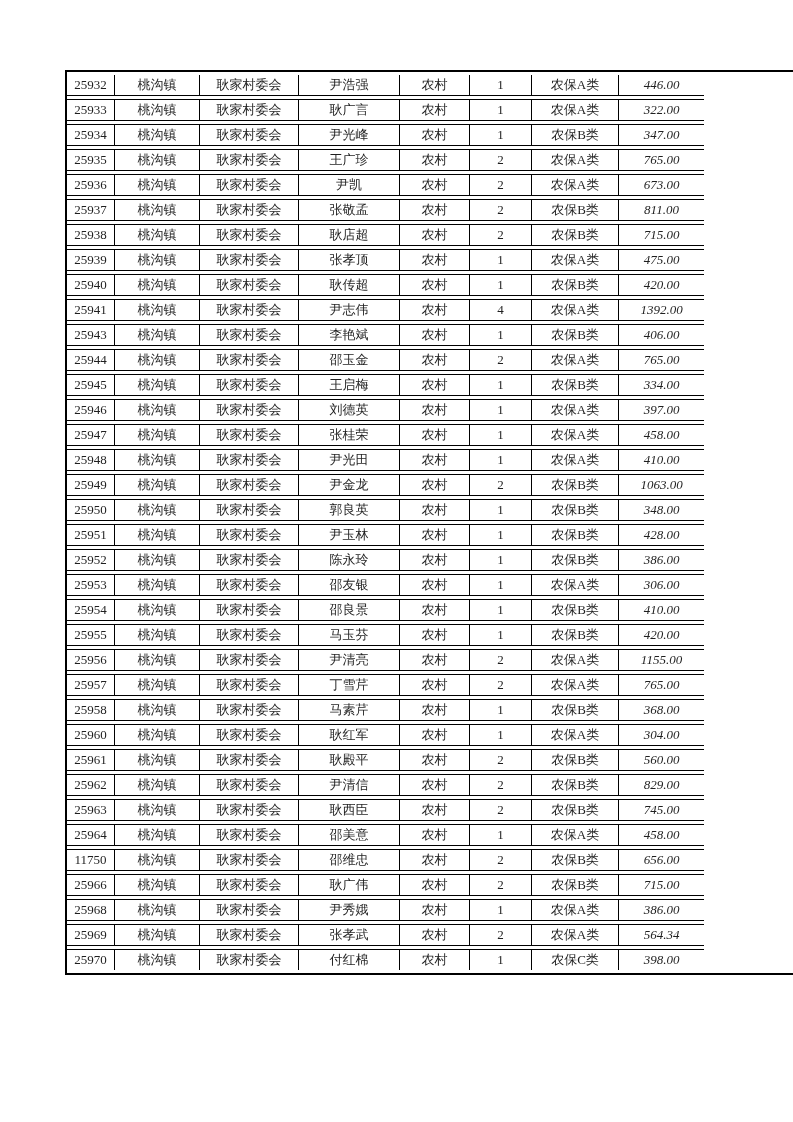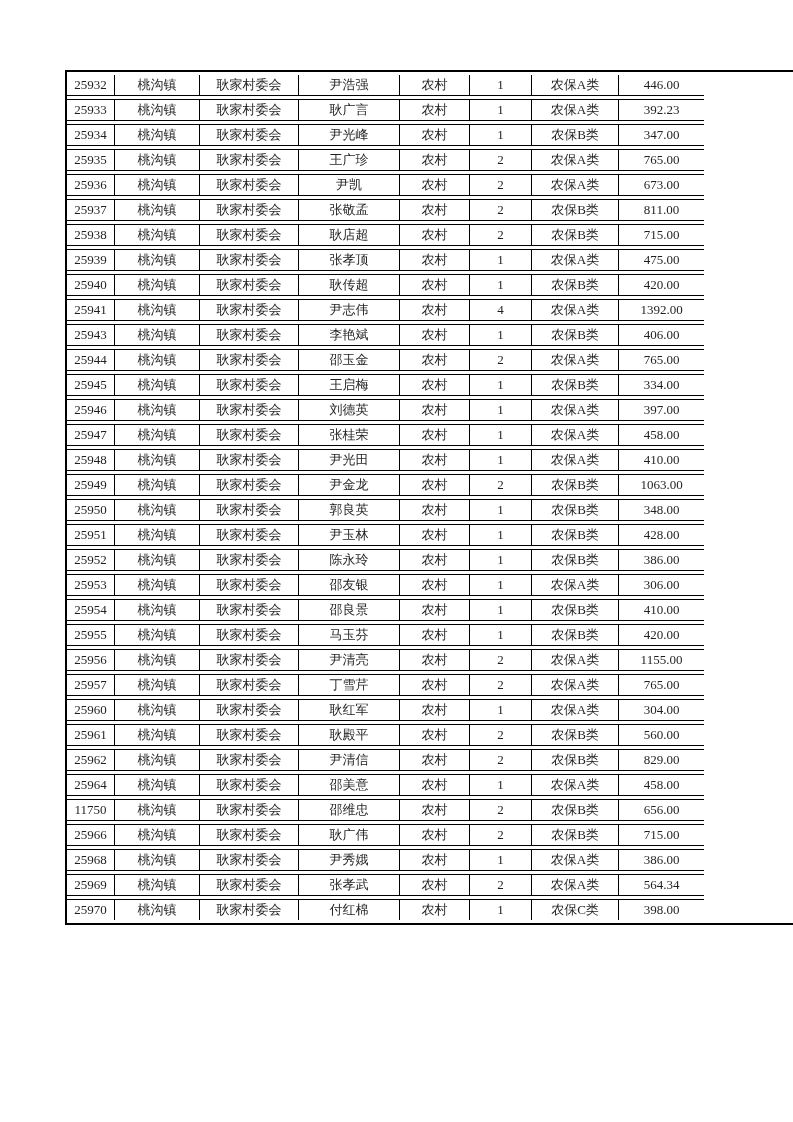--- a/index.html
+++ b/index.html
@@ -38,21 +38,21 @@
     text-align: center;
     vertical-align: middle;
     overflow: hidden;
     white-space: nowrap;
     padding: 0;
   }
   
   table.records td + td { border-left: none; }
   
   table.records td:first-child { border-left: none; }
-  table.records td:last-child  { border-right: none; }
+  table.records td:last-child  { border-right: none; font-style: italic; }
   table.records tr:first-child td { border-top: none; }
   table.records tr:last-child td  { border-bottom: none; }
 
   col.c-id       { width: 48px; }
   col.c-town     { width: 85px; }
   col.c-village  { width: 99px; }
   col.c-name     { width: 101px; }
   col.c-type     { width: 70px; }
   col.c-count    { width: 62px; }
   col.c-category { width: 87px; }
@@ -86,21 +86,21 @@
             <td>446.00</td>
           </tr>
           <tr>
             <td>25933</td>
             <td>桃沟镇</td>
             <td>耿家村委会</td>
             <td>耿广言</td>
             <td>农村</td>
             <td>1</td>
             <td>农保A类</td>
-            <td>392.23</td>
+            <td>322.00</td>
           </tr>
           <tr>
             <td>25934</td>
             <td>桃沟镇</td>
             <td>耿家村委会</td>
             <td>尹光峰</td>
             <td>农村</td>
             <td>1</td>
             <td>农保B类</td>
             <td>347.00</td>
@@ -319,20 +319,30 @@
             <td>25957</td>
             <td>桃沟镇</td>
             <td>耿家村委会</td>
             <td>丁雪芹</td>
             <td>农村</td>
             <td>2</td>
             <td>农保A类</td>
             <td>765.00</td>
           </tr>
           <tr>
+            <td>25958</td>
+            <td>桃沟镇</td>
+            <td>耿家村委会</td>
+            <td>马素芹</td>
+            <td>农村</td>
+            <td>1</td>
+            <td>农保B类</td>
+            <td>368.00</td>
+          </tr>
+          <tr>
             <td>25960</td>
             <td>桃沟镇</td>
             <td>耿家村委会</td>
             <td>耿红军</td>
             <td>农村</td>
             <td>1</td>
             <td>农保A类</td>
             <td>304.00</td>
           </tr>
           <tr>
@@ -347,20 +357,30 @@
           </tr>
           <tr>
             <td>25962</td>
             <td>桃沟镇</td>
             <td>耿家村委会</td>
             <td>尹清信</td>
             <td>农村</td>
             <td>2</td>
             <td>农保B类</td>
             <td>829.00</td>
+          </tr>
+          <tr>
+            <td>25963</td>
+            <td>桃沟镇</td>
+            <td>耿家村委会</td>
+            <td>耿西臣</td>
+            <td>农村</td>
+            <td>2</td>
+            <td>农保B类</td>
+            <td>745.00</td>
           </tr>
           <tr>
             <td>25964</td>
             <td>桃沟镇</td>
             <td>耿家村委会</td>
             <td>邵美意</td>
             <td>农村</td>
             <td>1</td>
             <td>农保A类</td>
             <td>458.00</td>

